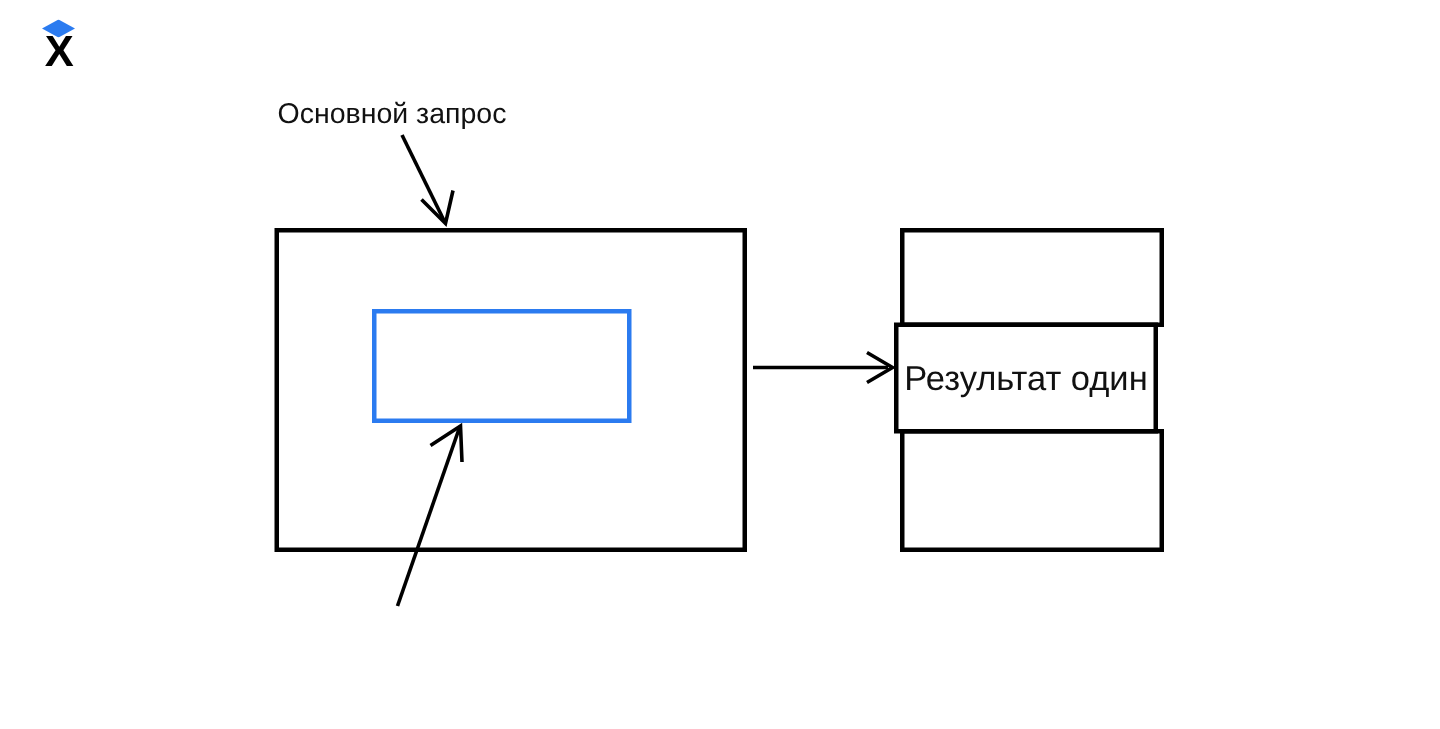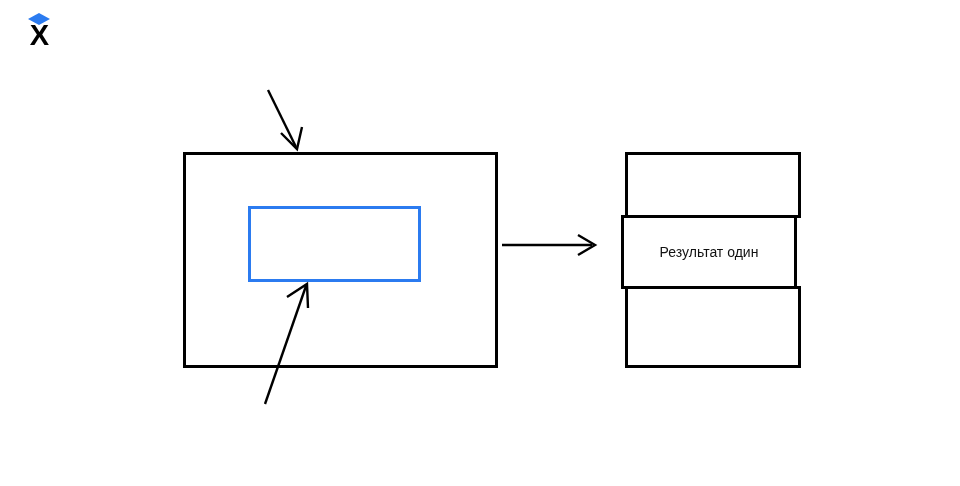--- a/index.html
+++ b/index.html
@@ -64,24 +64,23 @@
   }
 
   
   .cell {
     position: absolute;
     box-sizing: border-box;
     border: 3px solid var(--line, #000000);
     display: flex;
     align-items: center;
     justify-content: center;
-    font-size: 14px;
+    font-size: 23px;
     color: var(--text, #111111);
     white-space: nowrap;
-    margin-left: 25px;
   }
   .cell-top    { left: 600px; top: 152px; width: 176px; height: 66px; }
   .cell-middle { left: 596px; top: 215px; width: 176px; height: 74px; }
   .cell-bottom { left: 600px; top: 286px; width: 176px; height: 82px; }
 
   
   .arrow-layer {
     position: absolute;
     left: 0; top: 0;
     width: 960px; height: 486px;
@@ -103,20 +102,21 @@
 
 <div class="canvas">
 
   <div class="logo">
     <svg class="logo-diamond" width="24" height="12" viewBox="0 0 24 12" aria-hidden="true">
       <polygon class="diamond-shape" points="12,0 23,6 12,12 1,6"></polygon>
     </svg>
     <span class="logo-letter">X</span>
   </div>
 
+  <div class="diagram-label label-main">Основной запрос</div>
 
   <div class="box main-query-box"></div>
 
   <div class="box nested-query-box"></div>
 
   <div class="cell cell-top"></div>
   <div class="cell cell-middle">Результат один</div>
   <div class="cell cell-bottom"></div>
 
   <svg class="arrow-layer" viewBox="0 0 960 486" aria-hidden="true">

